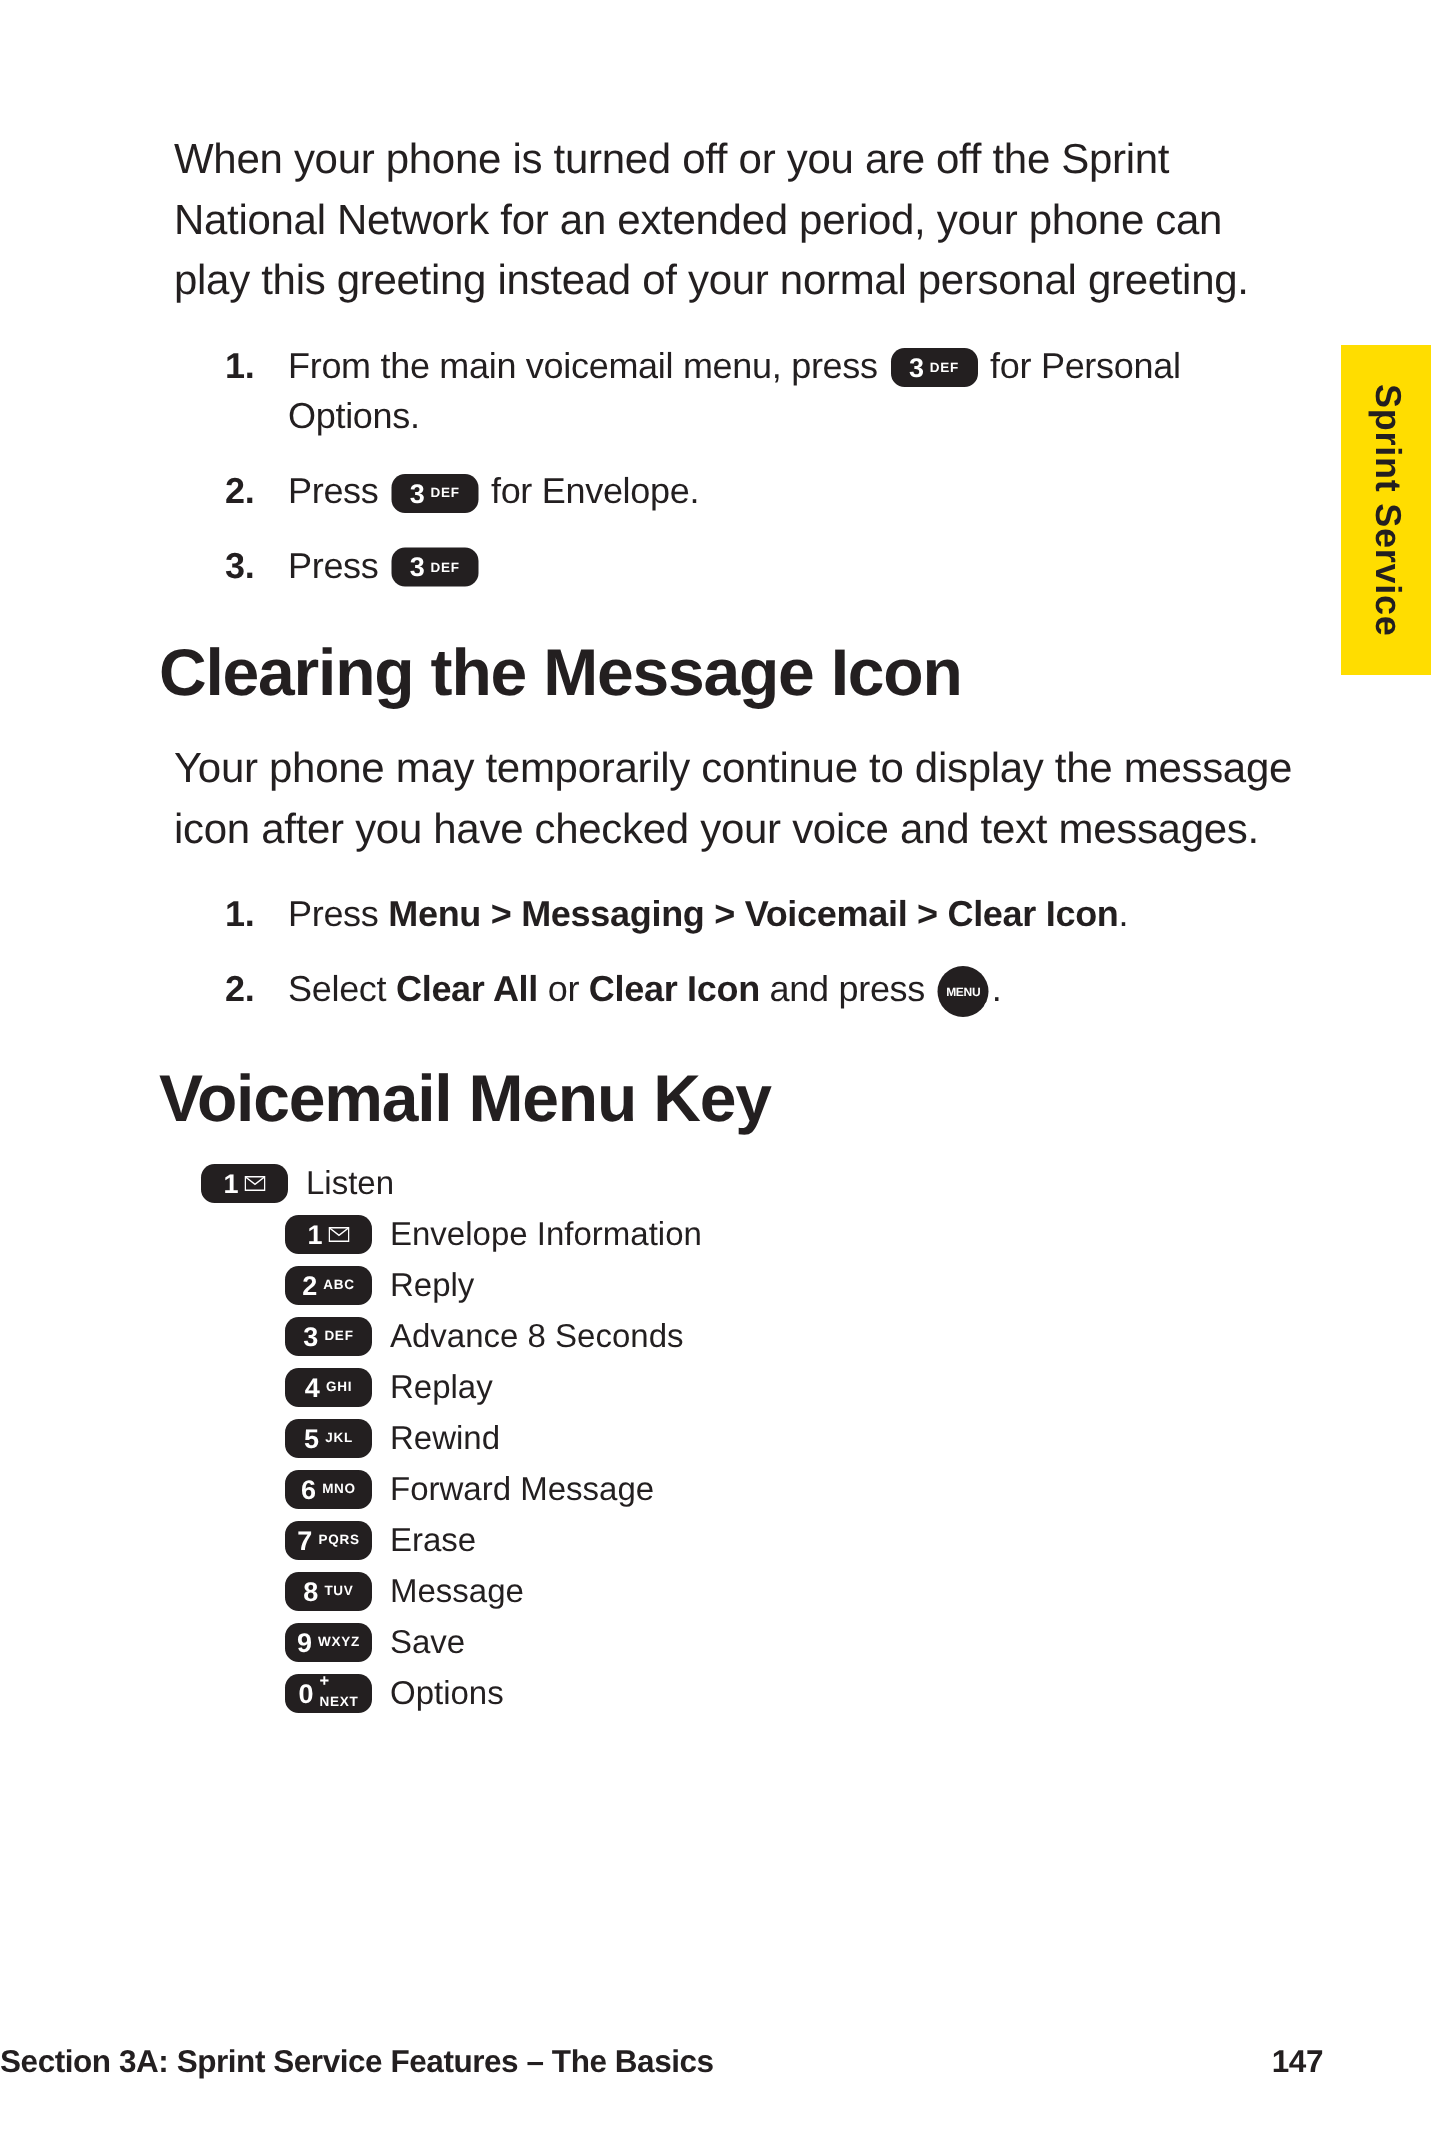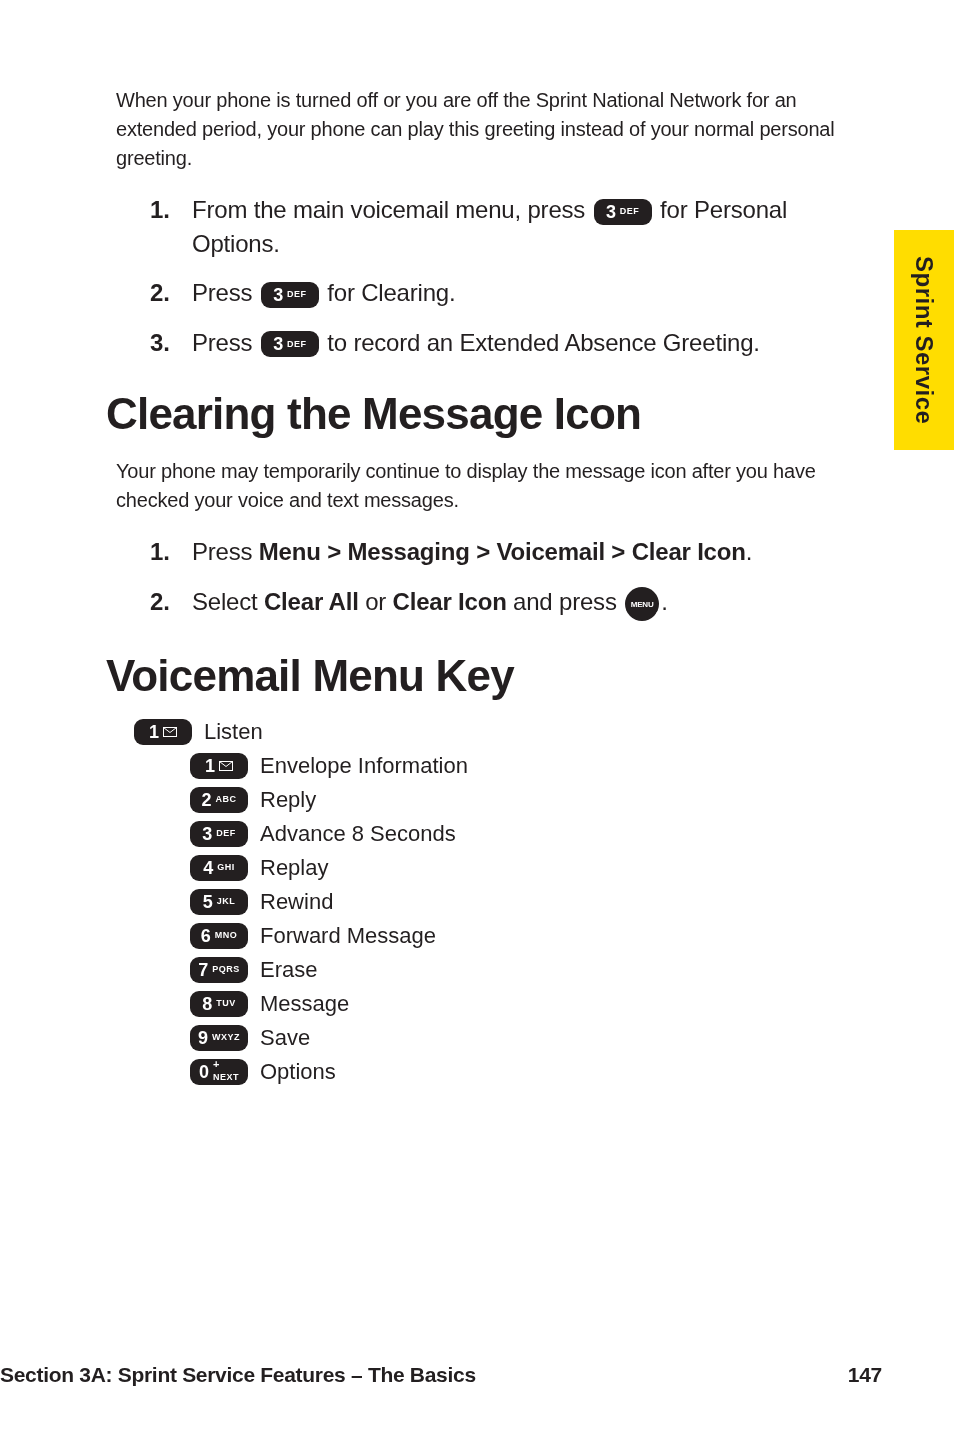--- a/index.html
+++ b/index.html
@@ -41,21 +41,21 @@
     font-family: 'Segoe UI Semibold', 'Segoe UI', Arial, sans-serif;
   }
   h2.section-main {
     font-size: 44px;
     font-weight: 700;
     letter-spacing: -0.8px;
     margin: 30px 0 18px 0;
     font-family: 'Segoe UI Semibold', 'Segoe UI', Arial, sans-serif;
   }
   p.body {
-    font-size: 20px;
+    font-size: 28px;
     line-height: 1.45;
     margin-bottom: 20px;
     font-family: 'Segoe UI', Arial, sans-serif;
     letter-spacing: -0.2px;
     padding-left: 10px;
   }
   ol.steps {
     list-style: none;
     padding-left: 44px;
     margin-bottom: 10px;
@@ -181,32 +181,31 @@
       </span>
     </li>
     <li>
       <span class="step-num">2.</span>
       <span class="step-body">
         <span>Press </span>
         <span class="key">
             <span class="big">3</span>
             <span class="small">DEF</span>
           </span>
-        <span> for Clearing.</span>
+        <span> for Envelope.</span>
       </span>
     </li>
     <li>
       <span class="step-num">3.</span>
       <span class="step-body">
         <span>Press </span>
         <span class="key">
             <span class="big">3</span>
             <span class="small">DEF</span>
           </span>
-        <span> to record an Extended Absence Greeting.</span>
       </span>
     </li>
   </ol>
 
   <h2 class="section-main">Clearing the Message Icon</h2>
   <p class="body">Your phone may temporarily continue to display the message icon after you have checked your voice and text messages.</p>
 
   <ol class="steps">
     <li>
       <span class="step-num">1.</span>

